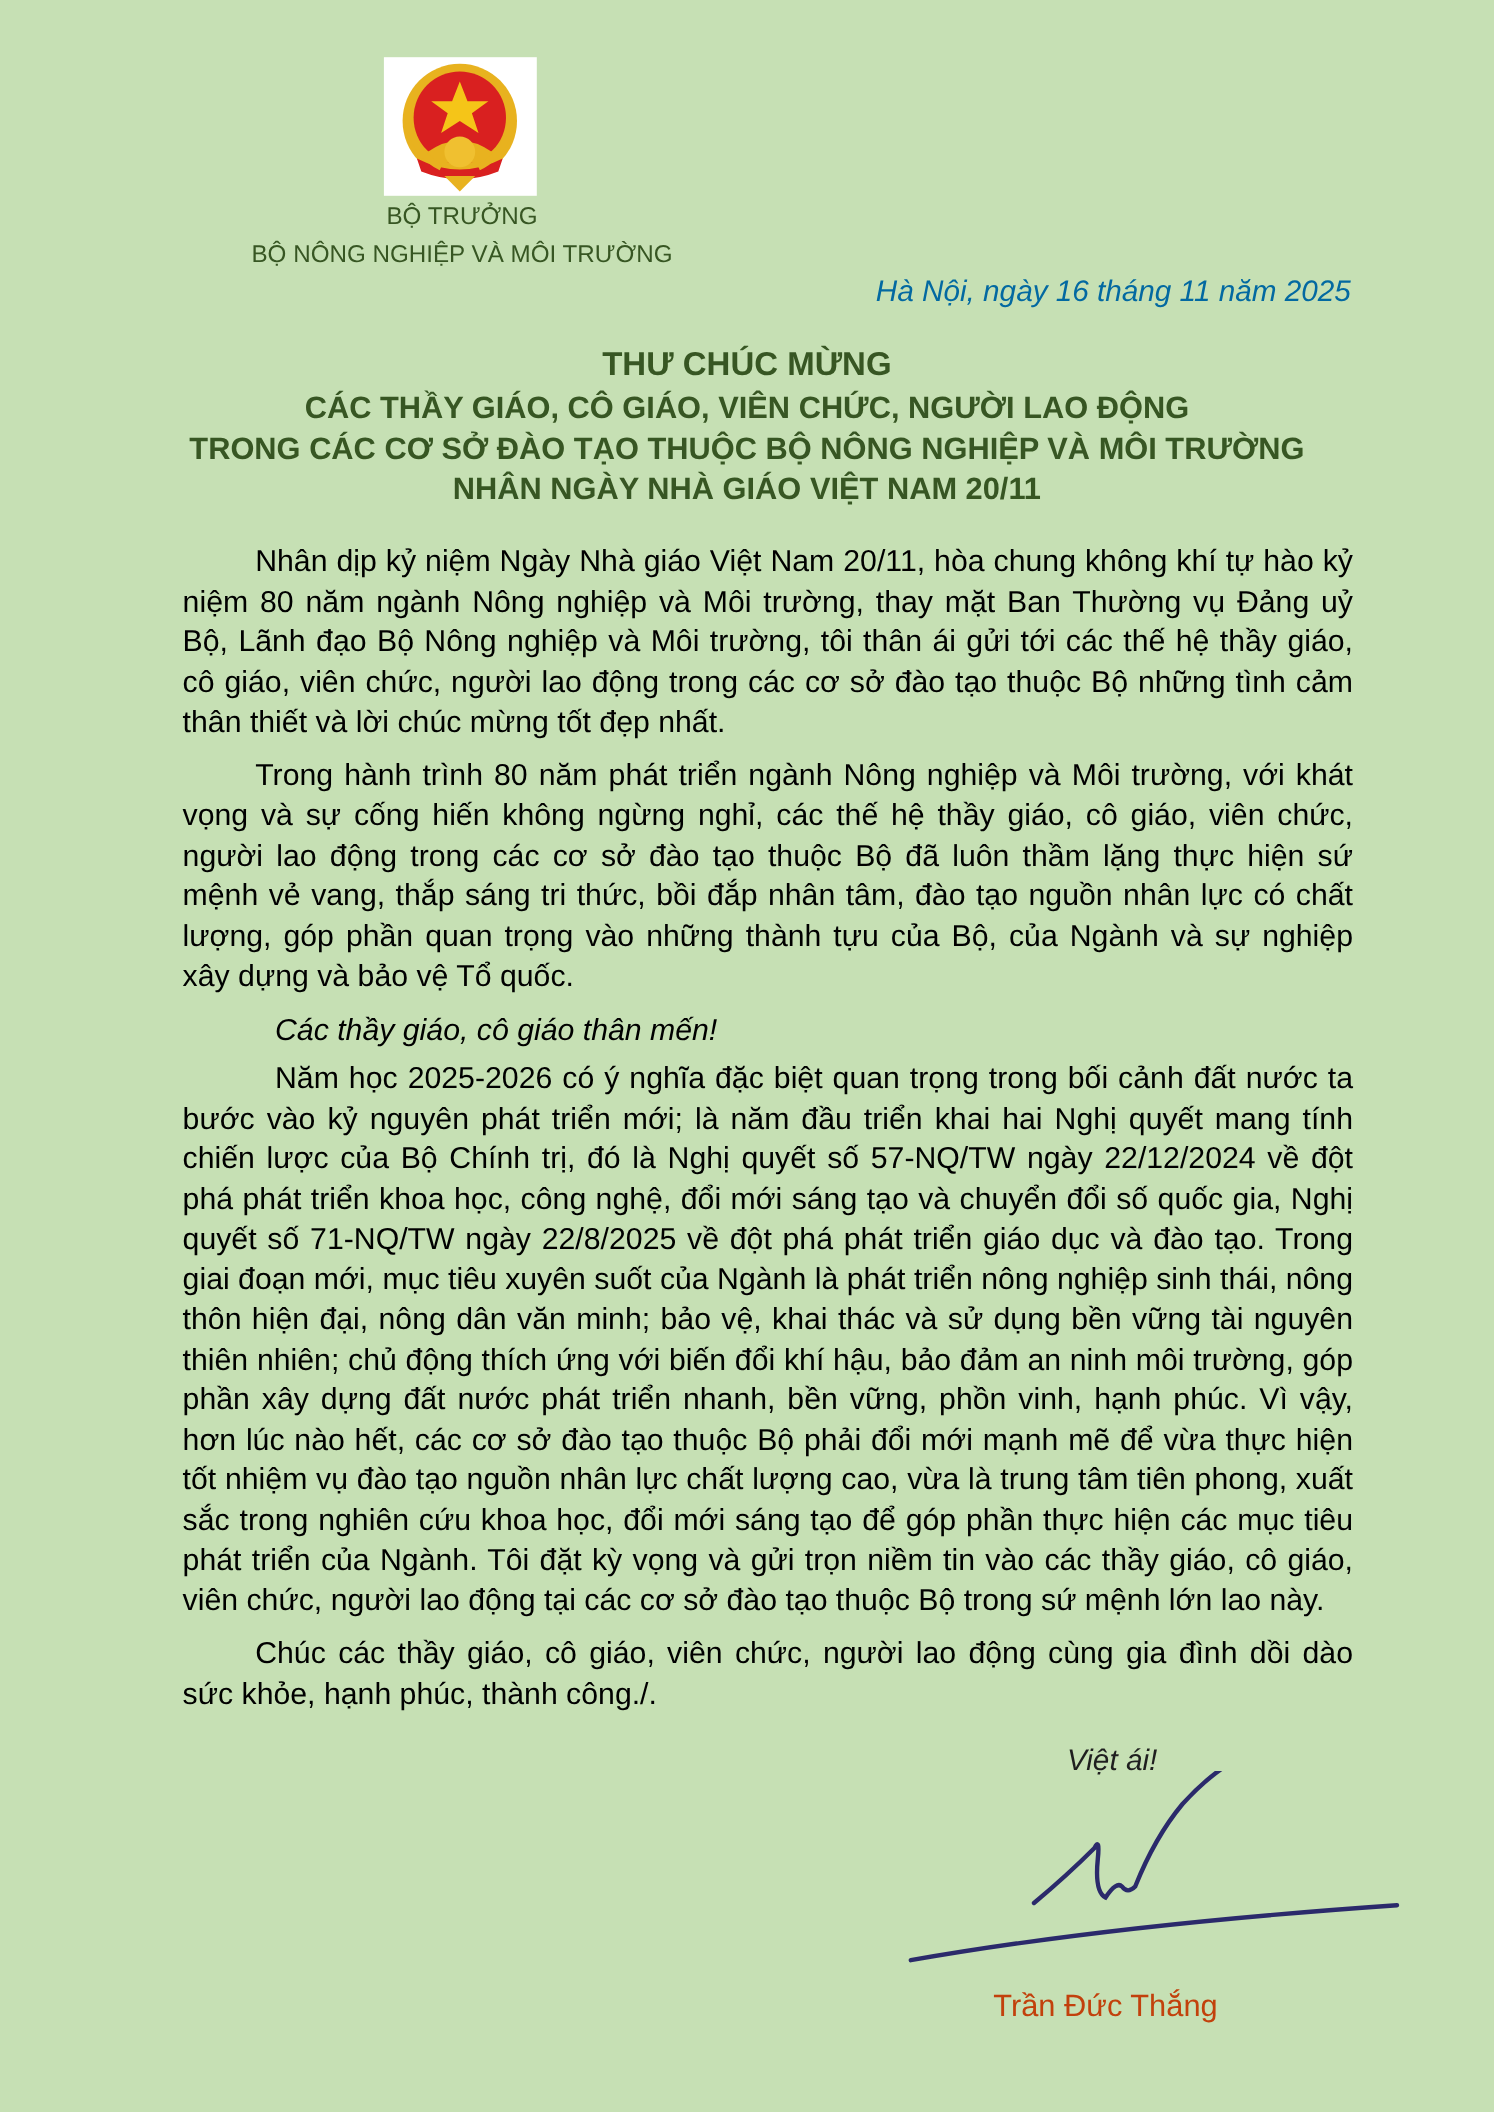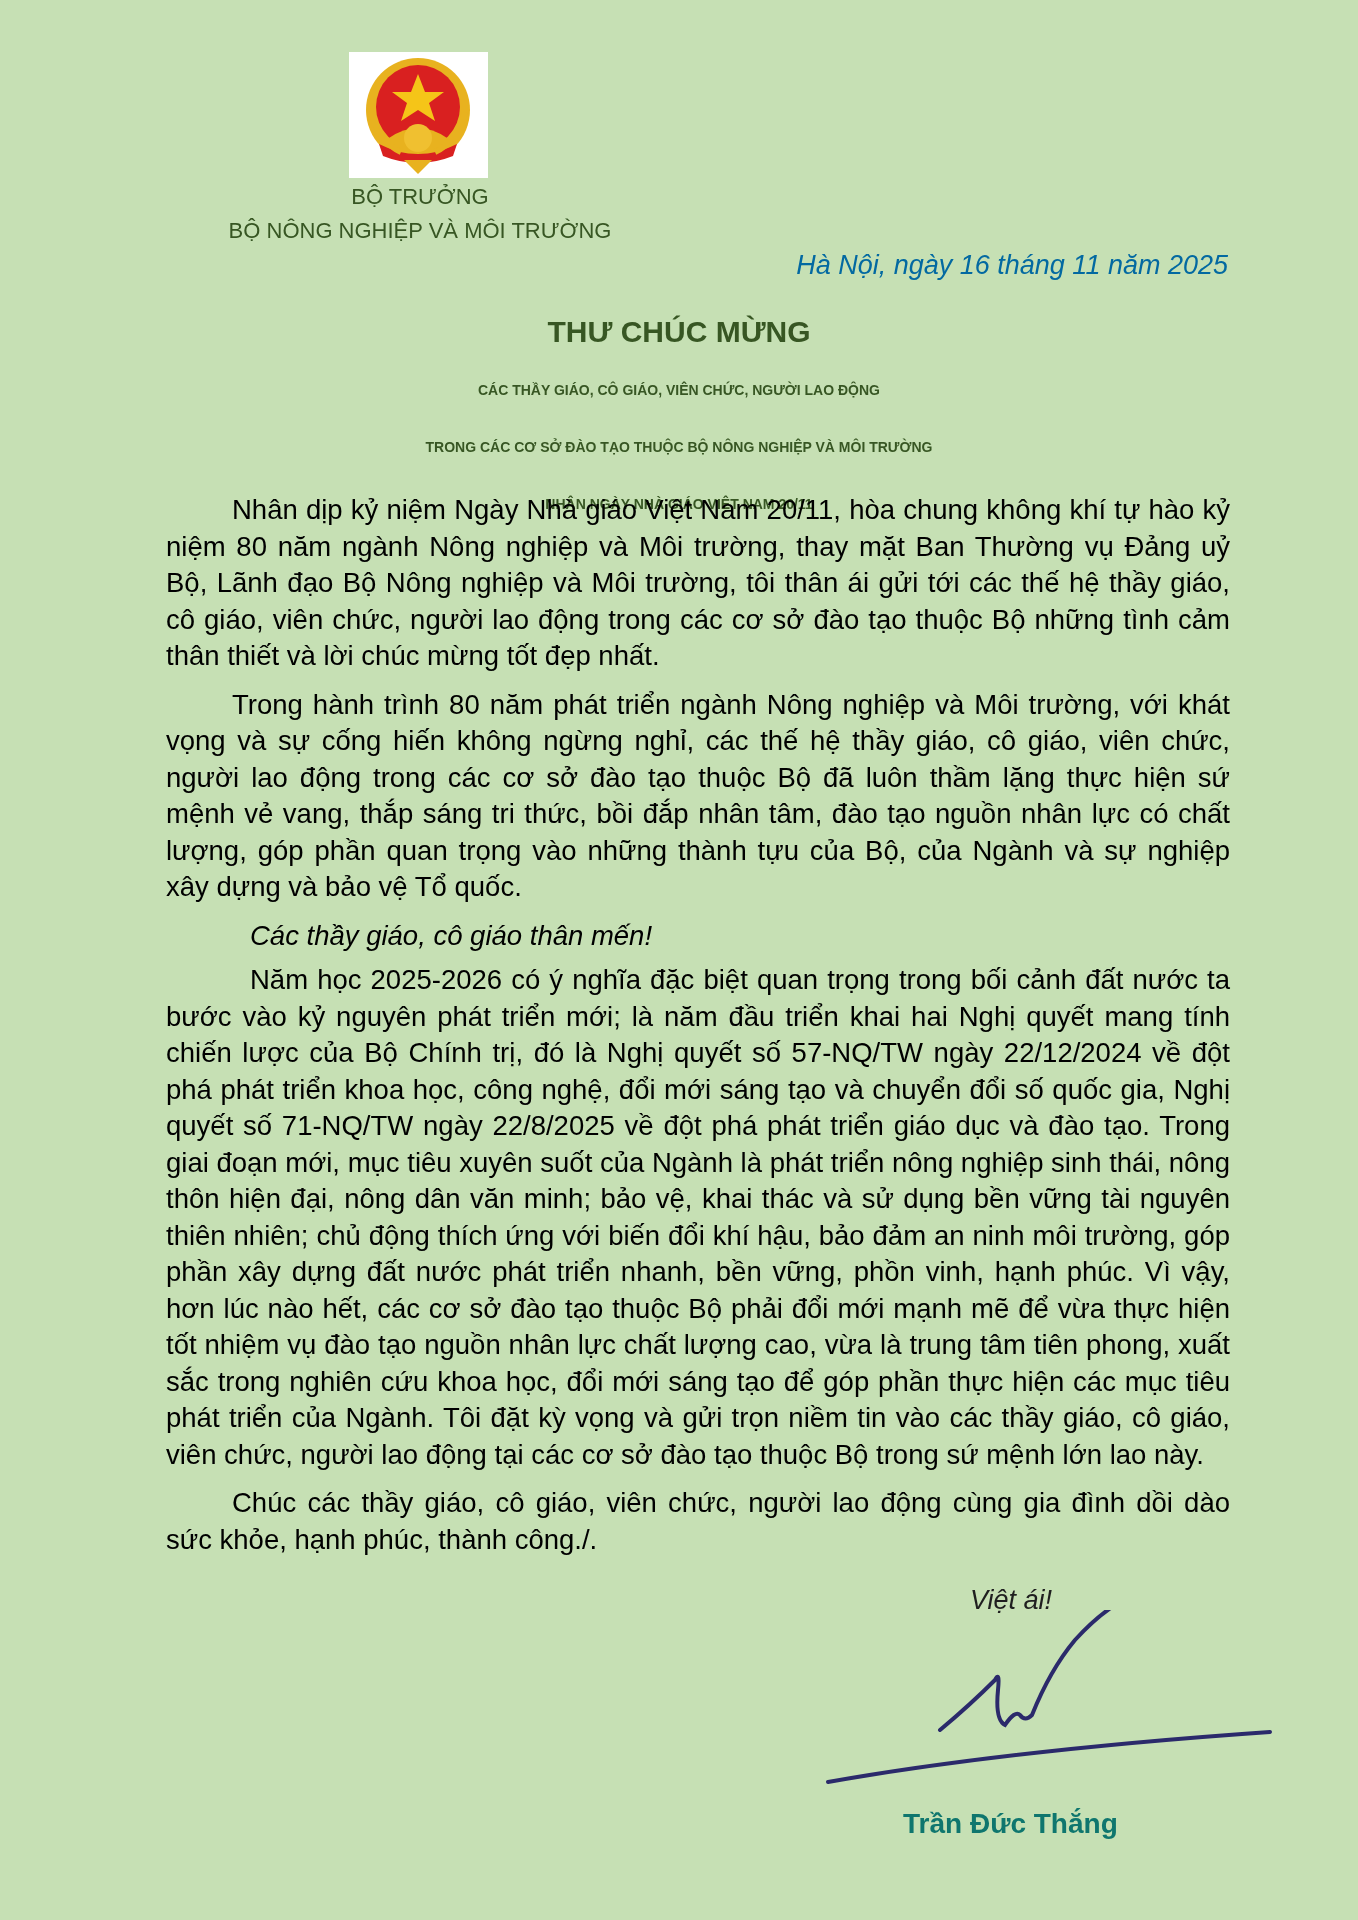--- a/index.html
+++ b/index.html
@@ -26,36 +26,36 @@
   .org .l2 { display: block; }
   .date {
     position: absolute; right: 130px; top: 250px;
     font-style: italic; font-size: 27px; color: #0369a1;
   }
   .title-block {
     position: absolute; left: 0; width: 1358px; top: 312px;
     text-align: center; color: #375623; font-weight: bold;
   }
   .title-main { font-size: 30px; line-height: 40px; display: block; }
-  .title-sub { font-size: 14px; line-height: 37px; display: block; margin-top: 20px; }
+  .title-sub { font-size: 28px; line-height: 37px; display: block; }
   .body {
     position: absolute; left: 166px; width: 1064px; top: 492px;
     font-size: 27.5px; line-height: 36.5px; color: #000000;
   }
   .body p { margin: 0 0 12px 0; text-align: justify; text-indent: 66px; }
   .body p.salute { font-style: italic; text-indent: 84px; margin-bottom: 8px; }
   .body p.p3 { text-indent: 84px; }
   .closing {
     position: absolute; left: 970px; top: 1585px;
     font-style: italic; font-size: 27px; color: #1f1f1f;
   }
   .signature { position: absolute; left: 810px; top: 1610px; width: 470px; height: 190px; }
   .signer {
     position: absolute; left: 903px; top: 1808px;
-    font-size: 28px; color: #0f766e; font-weight: bold;
+    font-size: 28px; color: #c2410c; font-weight: normal;
   }
 </style>
 </head>
 <body>
 
 <div class="emblem">
   <svg viewBox="0 0 139 126">
     <circle cx="69" cy="58" r="52" fill="#e8b21f"></circle>
     <circle cx="69" cy="55" r="42" fill="#d92020"></circle>
     <polygon points="69,22 76,40 95,40 80,51 86,69 69,58 52,69 58,51 43,40 62,40" fill="#f5c518"></polygon>

